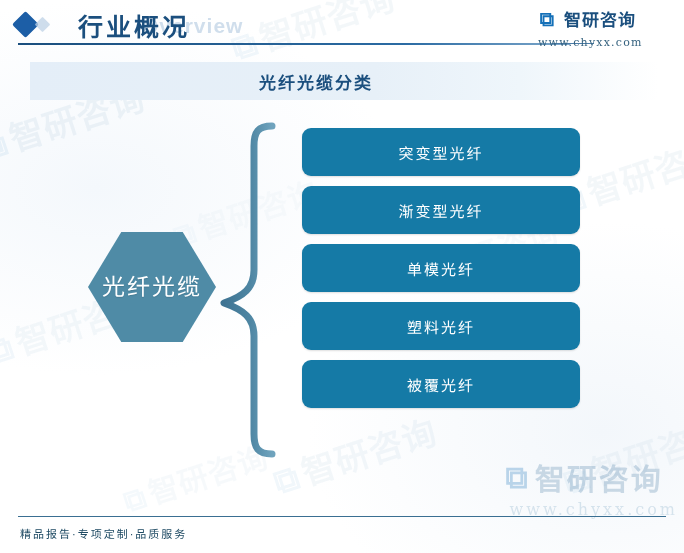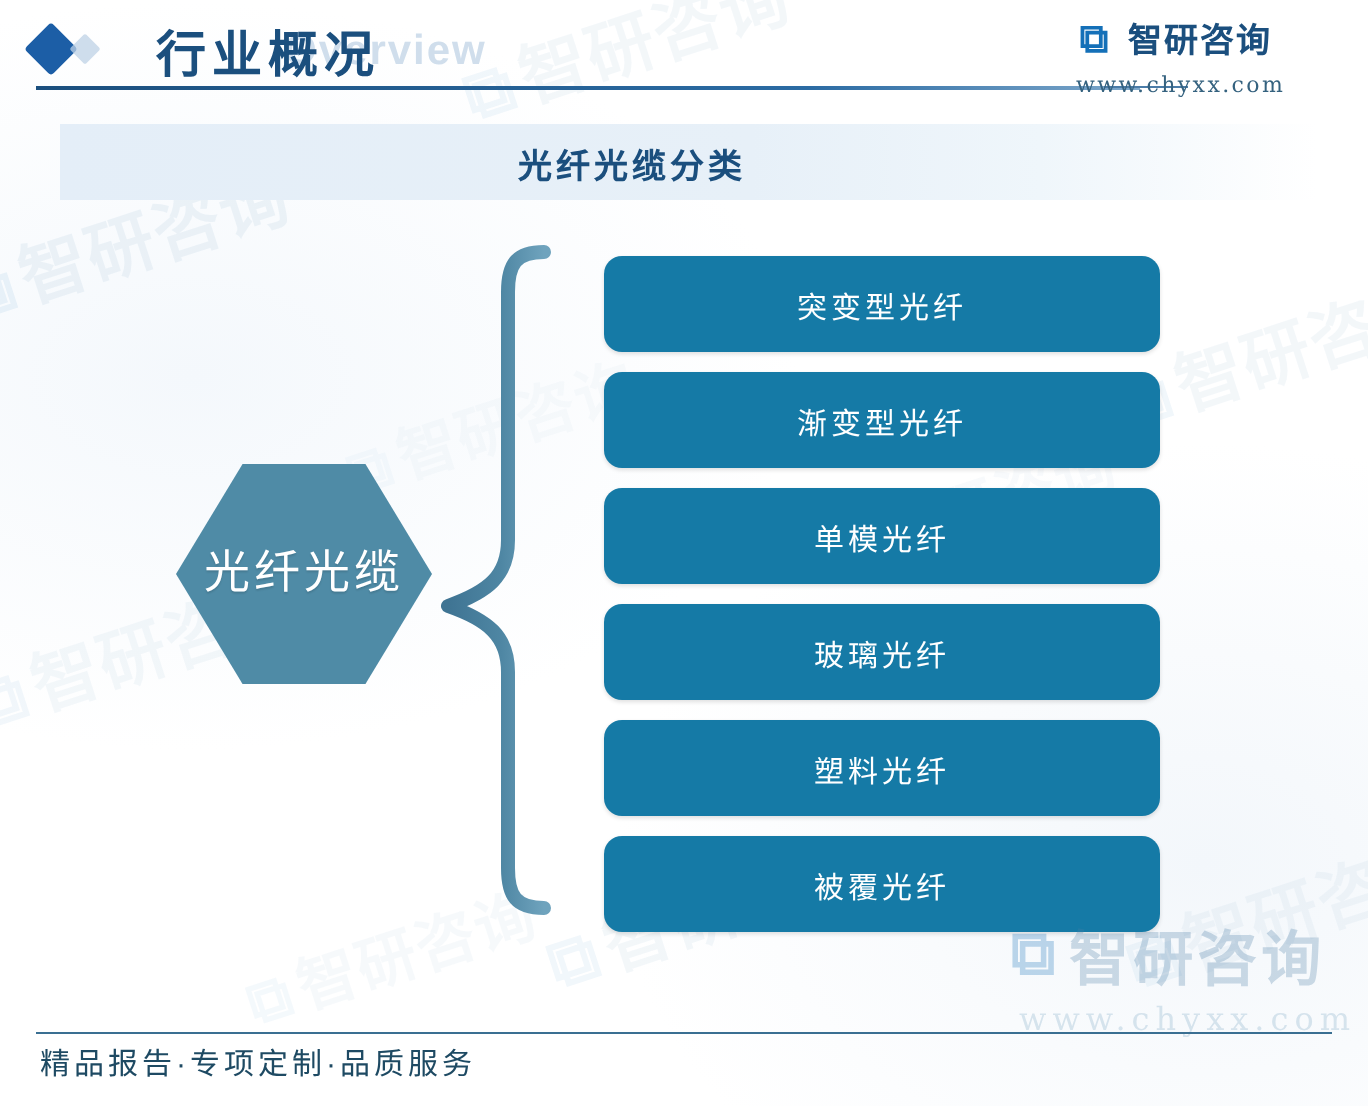--- a/index.html
+++ b/index.html
@@ -155,21 +155,21 @@
   .source{
     position:absolute;right:16px;bottom:28px;
     font-size:12px;color:#22424f;letter-spacing:.5px;
   }
   .foot-rule{
     position:absolute;left:18px;bottom:36px;width:648px;height:1px;
     background:#3a6f92;
   }
   .foot-left{
     position:absolute;left:20px;bottom:12px;
-    font-size:15px;color:#1e4a63;letter-spacing:2px;
+    font-size:11px;color:#1e4a63;letter-spacing:2px;
   }
 </style>
 </head>
 <body>
 
 <div class="page">
 
   <div class="wm-layer">
     <div class="wm wm-a"><span class="wm-mark">⧉</span><span>智研咨询</span></div>
     <div class="wm wm-b"><span class="wm-mark">⧉</span><span>智研咨询</span></div>
@@ -233,23 +233,20 @@
       <div class="item">
           <span>突变型光纤</span>
         </div>
       <div class="item">
           <span>渐变型光纤</span>
         </div>
       <div class="item">
           <span>单模光纤</span>
         </div>
       <div class="item">
-          <span>玻璃光纤</span>
-        </div>
-      <div class="item">
           <span>塑料光纤</span>
         </div>
       <div class="item">
           <span>被覆光纤</span>
         </div>
     </div>
   </div>
 
   <div class="footer-wm">
     <div class="fw-row">

